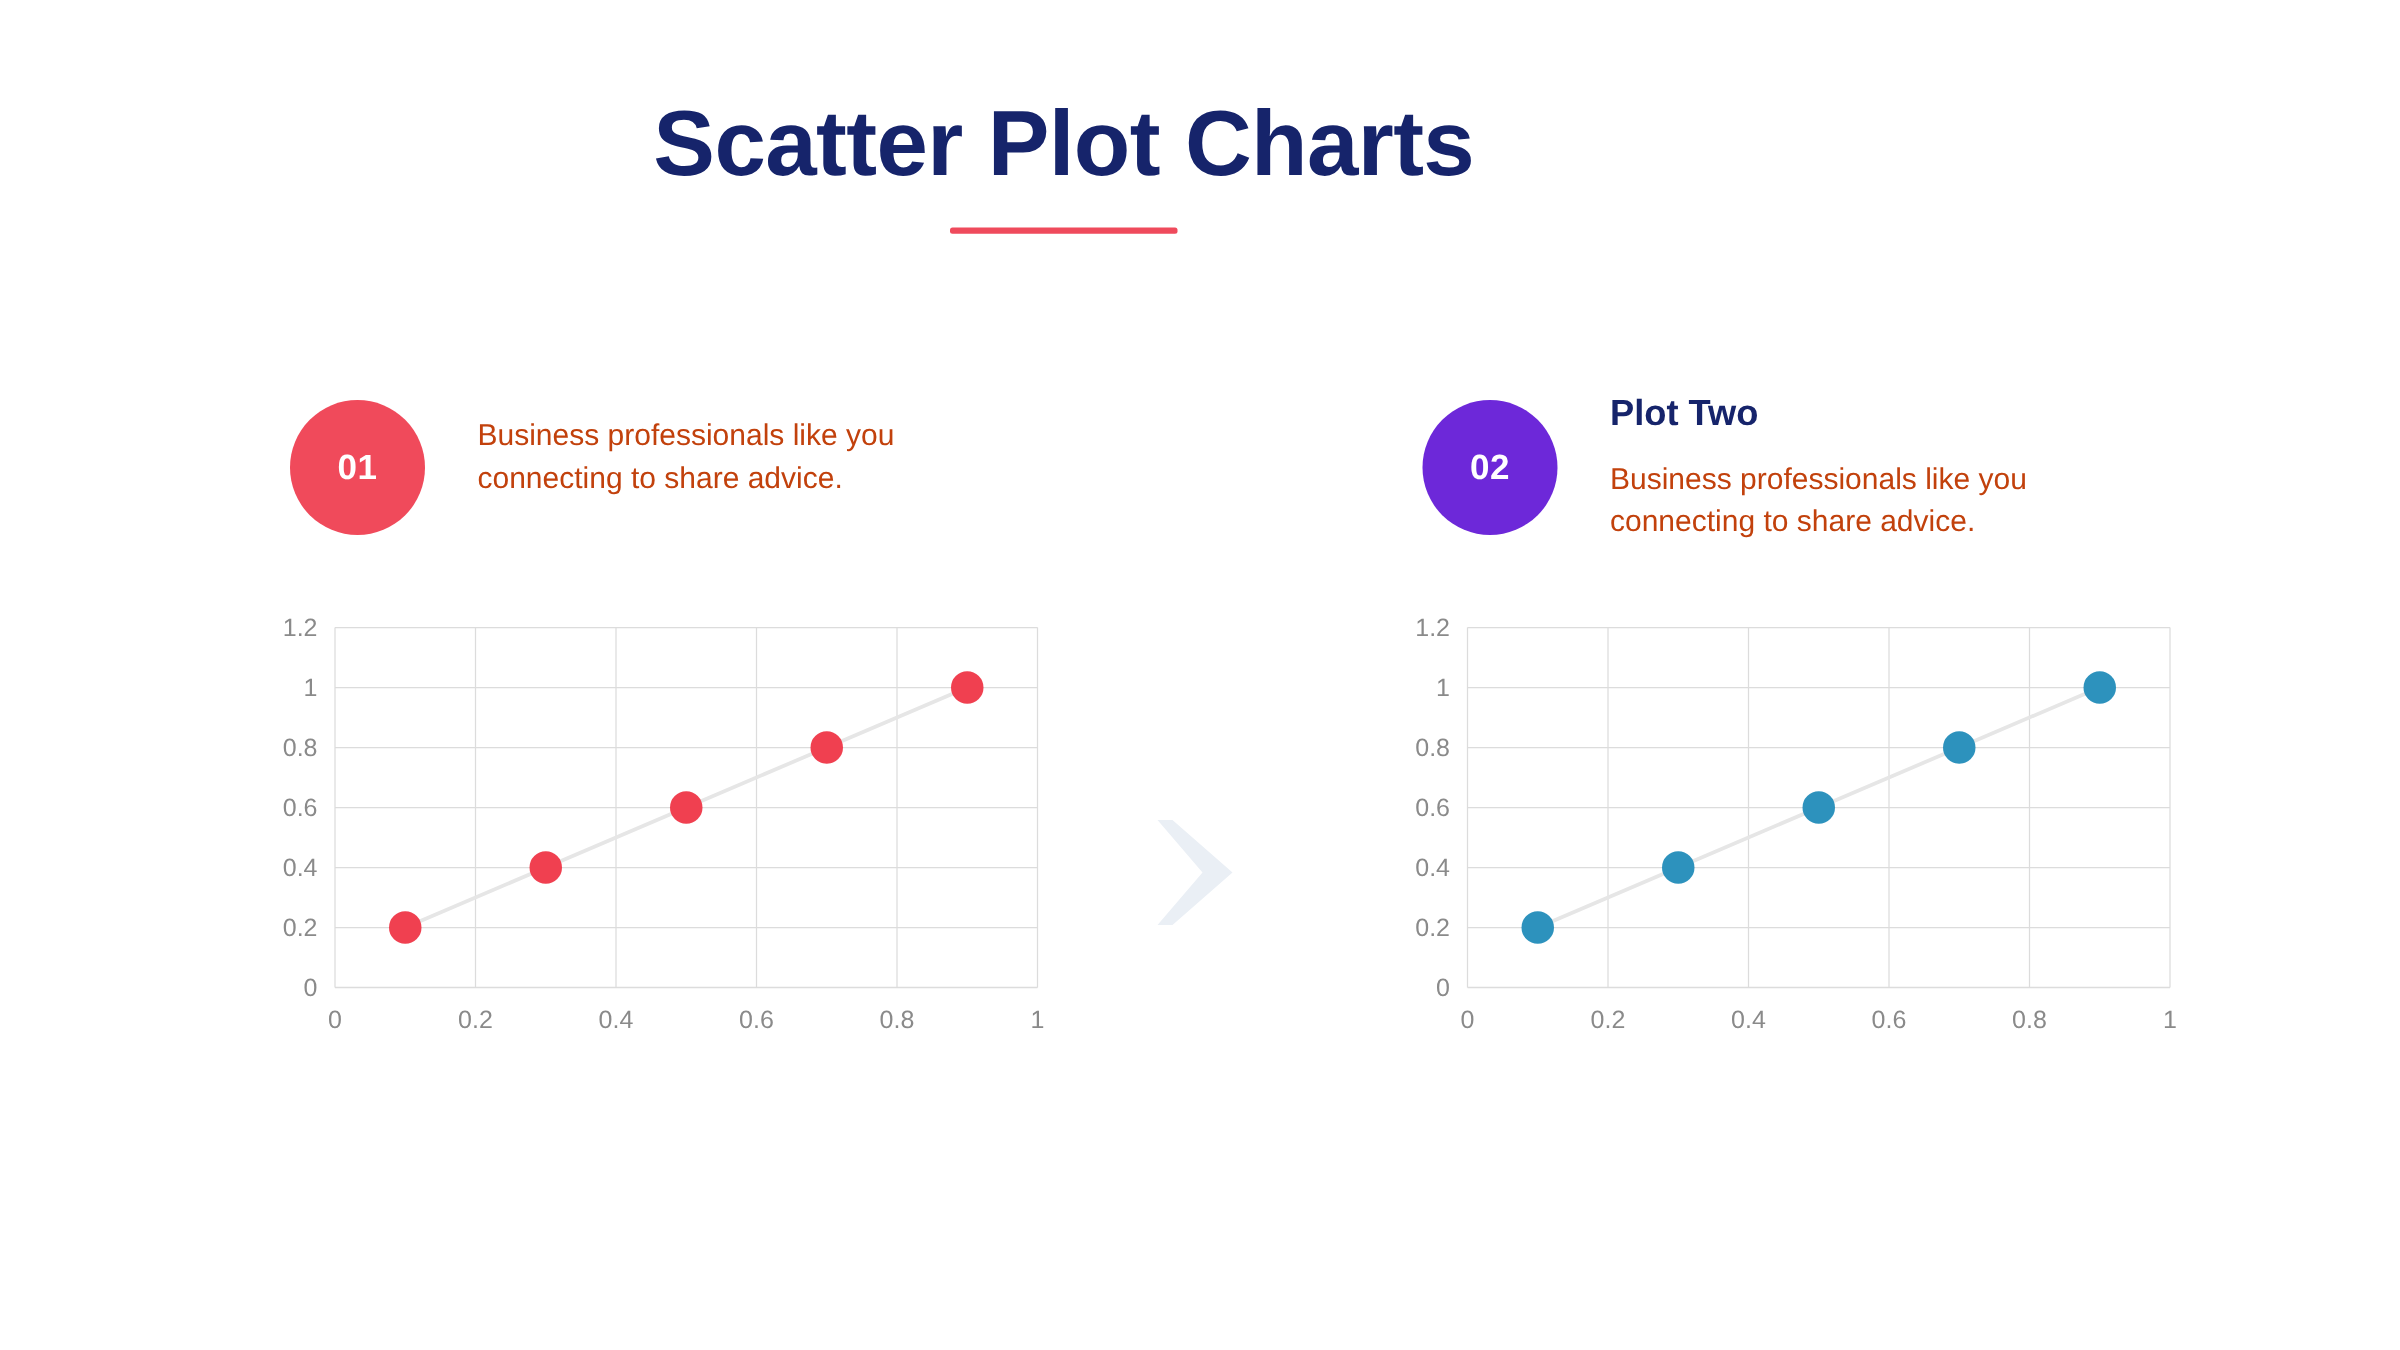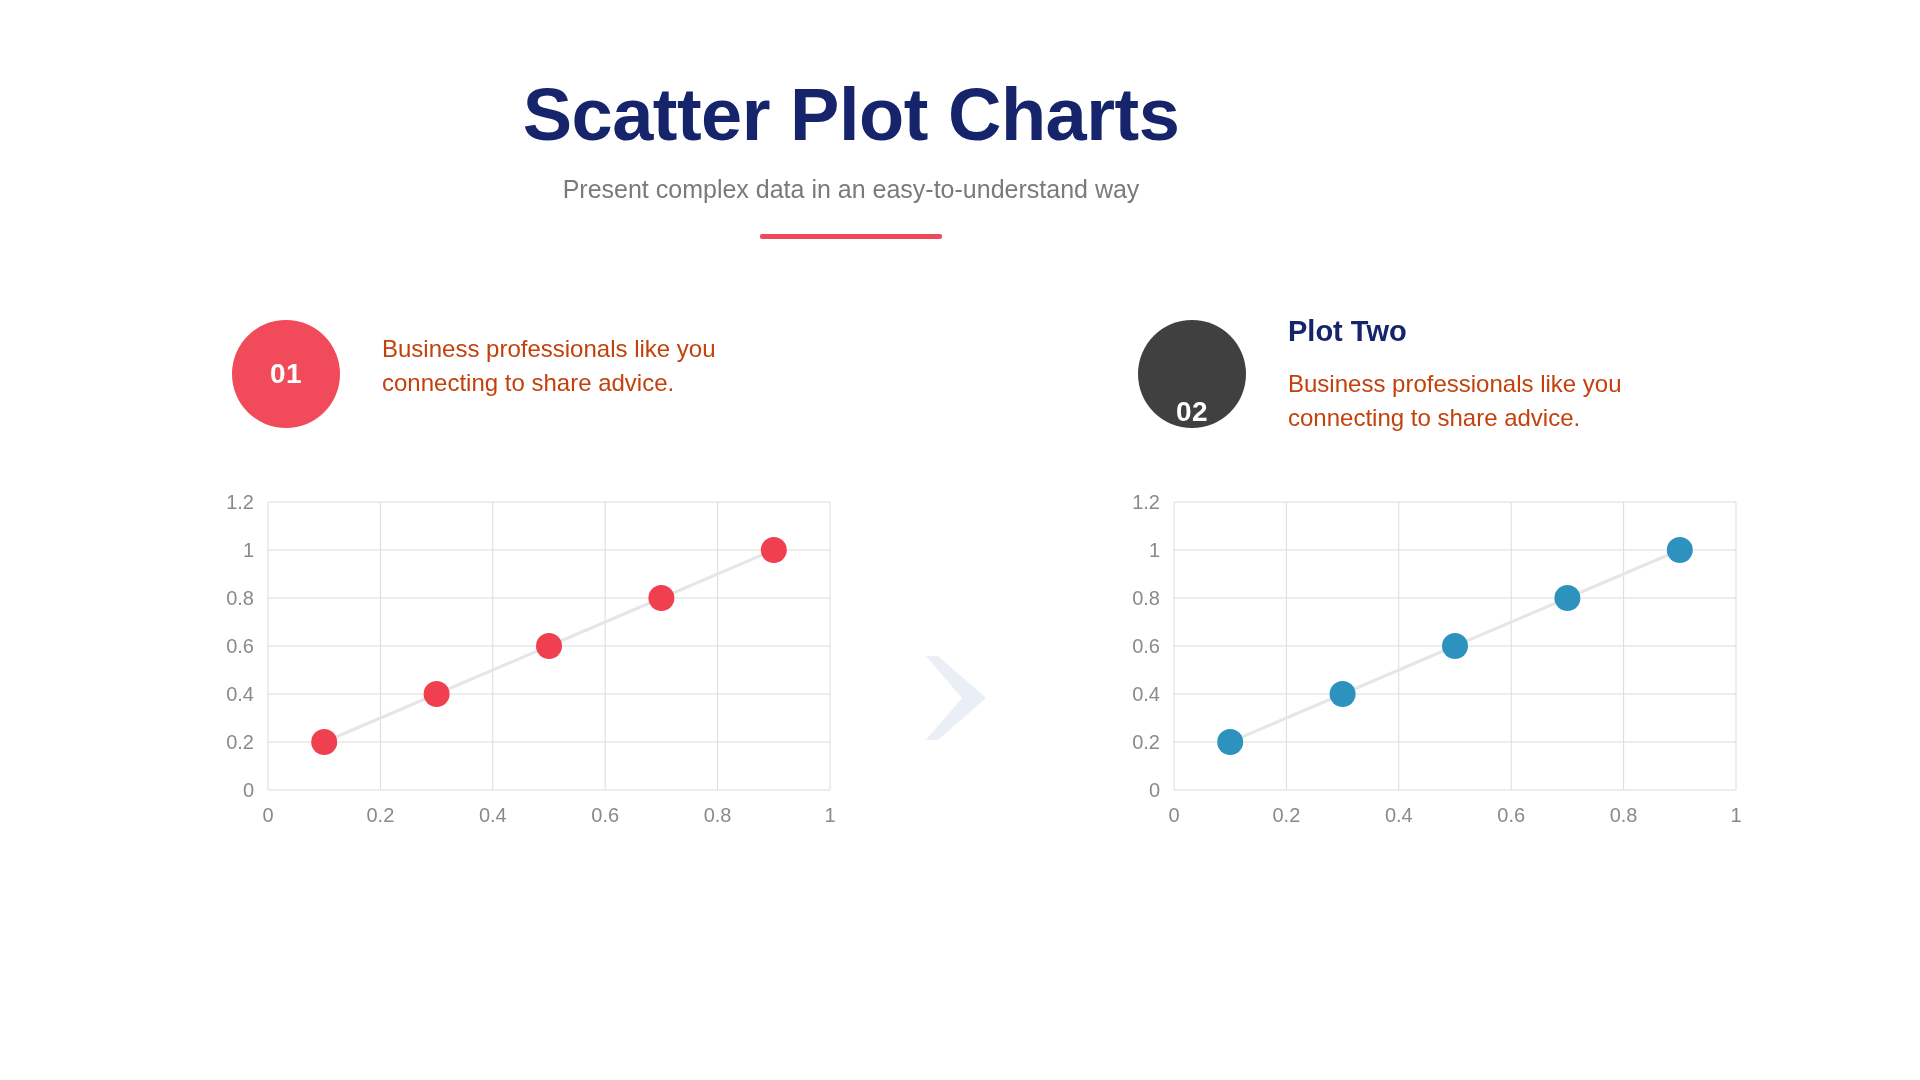--- a/index.html
+++ b/index.html
@@ -68,21 +68,21 @@
     display: flex;
     align-items: center;
     justify-content: center;
     color: #ffffff;
     font-size: 28px;
     font-weight: bold;
     letter-spacing: 0.5px;
     margin-top: 20px;
   }
   .badge-red  { background: #f04a5b; }
-  .badge-blue { background: #404040; align-items: flex-end; }
+  .badge-blue { background: #6d28d9; }
 
   .panel-text {
     margin-left: 42px;
     padding-top: 14px;
   }
   .panel-title {
     margin: 0;
     font-size: 29px;
     font-weight: bold;
     color: #16246b;
@@ -118,21 +118,20 @@
     position: absolute;
     left: 918px;
     top: 650px;
   }
 </style>
 </head>
 <body>
 
 <div class="header">
   <h1 class="page-title">Scatter Plot Charts</h1>
-  <p class="page-subtitle">Present complex data in an easy-to-understand way</p>
   <div class="divider"></div>
 </div>
 
 <div class="panel panel-left">
   <div class="panel-head">
     <div class="badge badge-red">
       <span>01</span>
     </div>
     <div class="panel-text">
       <p class="panel-desc">Business professionals like you connecting to share advice.</p>

